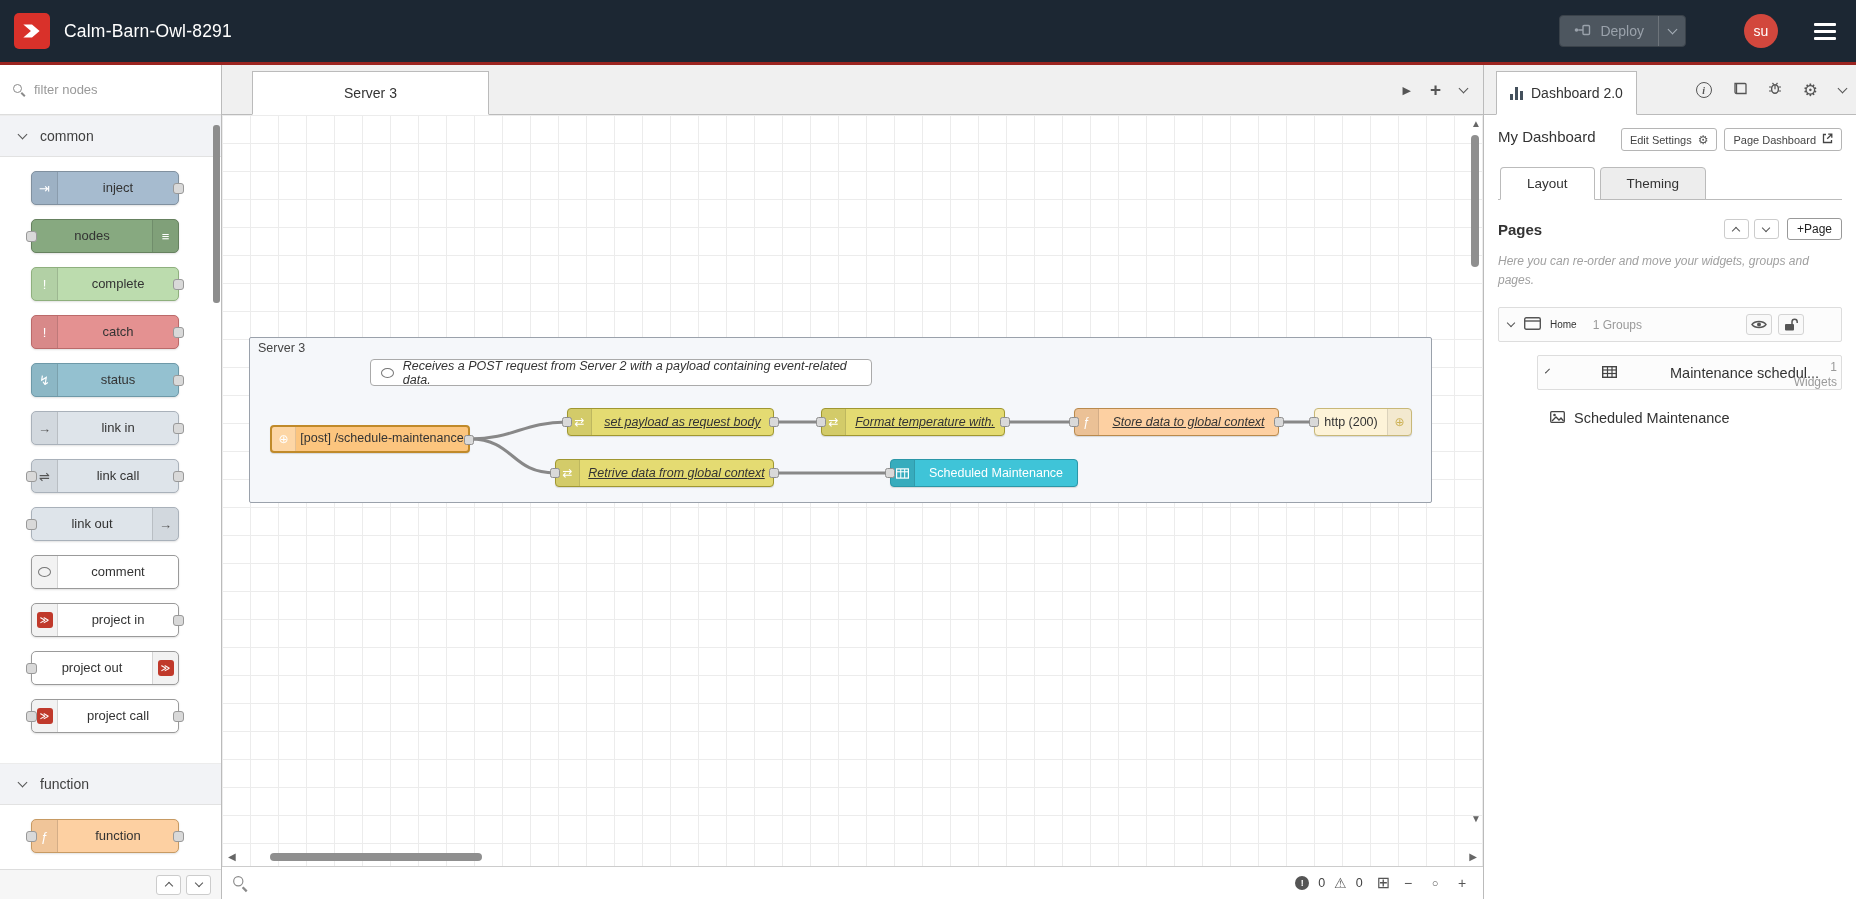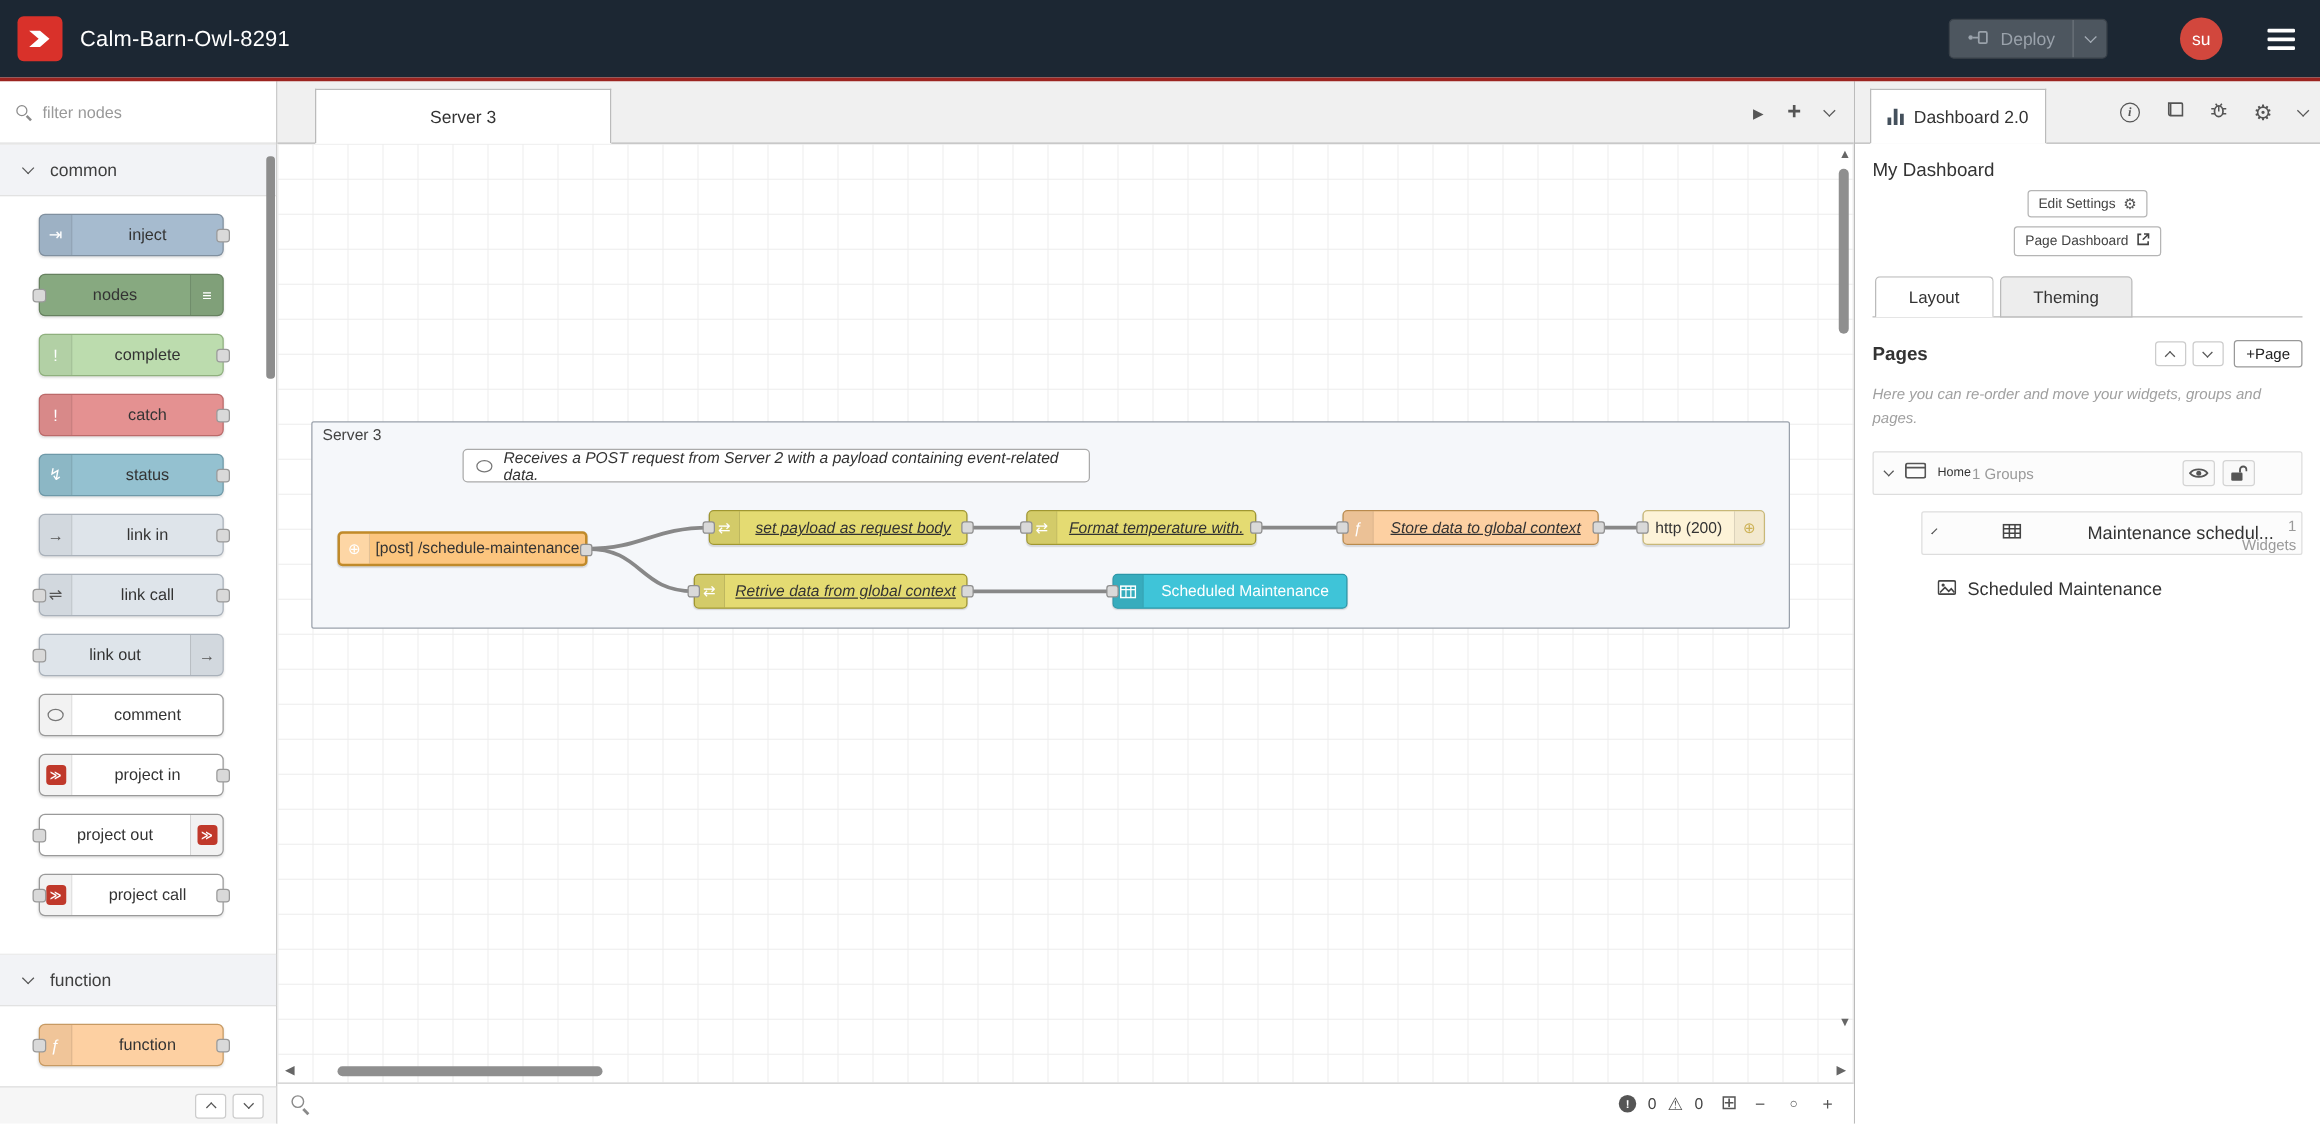--- a/index.html
+++ b/index.html
@@ -129,39 +129,39 @@
   .sb-tab{height:44px;margin-bottom:-1px;background:#fff;border:1px solid #bbb;border-bottom:1px solid #fff;
           display:flex;align-items:center;gap:8px;padding:0 13px;font-size:14px;color:#333;}
   .bars{display:flex;align-items:flex-end;gap:2px;height:13px;}
   .bars i{width:3px;background:#44505c;display:block;}
   .bars i:nth-child(1){height:6px;} .bars i:nth-child(2){height:13px;} .bars i:nth-child(3){height:9px;}
   .sb-icons{position:absolute;right:10px;top:0;height:50px;display:flex;align-items:center;gap:21px;color:#555;}
   .info-ic{width:16px;height:16px;border:1.5px solid #555;border-radius:50%;font-size:10px;font-weight:bold;
            font-family:"Liberation Serif",serif;font-style:italic;color:#555;display:flex;align-items:center;justify-content:center;}
   .gear-ic{font-size:17px;line-height:1;color:#555;}
   .sb-content{padding:13px 14px;}
-  .dash-row{display:flex;align-items:center;gap:7px;flex-direction:column;}
+  .dash-row{display:flex;gap:7px;}
   .dash-name{font-size:15px;color:#333;margin-right:auto;}
   .sb-btn{display:flex;align-items:center;gap:6px;border:1px solid #b5b5b5;border-radius:3px;background:#fff;
           color:#444;font-size:11px;padding:4px 8px;white-space:nowrap;}
   .sb-tabs{display:flex;margin-top:16px;border-bottom:1px solid #bbb;padding-left:2px;}
   .sbt{padding:8px 26px;font-size:13.5px;color:#333;border:1px solid #bbb;border-bottom:none;border-radius:4px 4px 0 0;
        margin-right:5px;margin-bottom:-1px;}
   .sbt.active{background:#fff;border-bottom:1px solid #fff;}
   .sbt.inactive{background:#ededed;border-bottom:1px solid #bbb;}
   .pages-row{display:flex;align-items:center;margin-top:18px;}
   .pages-title{font-size:15px;font-weight:bold;color:#333;margin-right:auto;}
   .pg-add{border:1px solid #999;border-radius:3px;background:#fff;font-size:12px;color:#222;padding:3px 9px;margin-left:8px;}
   .help{margin-top:12px;font-size:12px;font-style:italic;color:#a0a0a0;line-height:1.55;width:332px;}
   .tree{margin-top:18px;}
   .trow{position:relative;display:flex;align-items:center;height:35px;border:1px solid #ddd;border-radius:2px;
         background:#fcfcfc;padding:0 9px;margin-bottom:13px;}
   .trow .tchev{margin-right:10px;}
   .trow .tlabel{font-size:10px;color:#333;margin-left:9px;white-space:nowrap;}
-  .trow .tmeta{font-size:12px;color:#9a9a9a;margin-left:1px;}
+  .trow .tmeta{font-size:12px;color:#9a9a9a;margin-left:16px;}
   .ticons{margin-left:auto;display:flex;gap:6px;margin-right:28px;}
   .trow2{margin-left:39px;gap:44px;}
   .trow2 .ticons{margin-right:0;}
   .wrapmeta{position:absolute;right:4px;top:4px;width:52px;text-align:right;font-size:12px;color:#9a9a9a;line-height:15px;}
   .trow2 .ticons{margin-right:58px;}
   .trow3{margin-left:48px;border:none;background:transparent;height:30px;padding:0 4px;margin-bottom:0;}
   .trow3 .tlabel{font-size:14.5px;}
   .tbtn{width:26px;height:21px;border:1px solid #d4d4d4;border-radius:3px;background:#f9f9f9;
         display:flex;align-items:center;justify-content:center;}
 </style>

